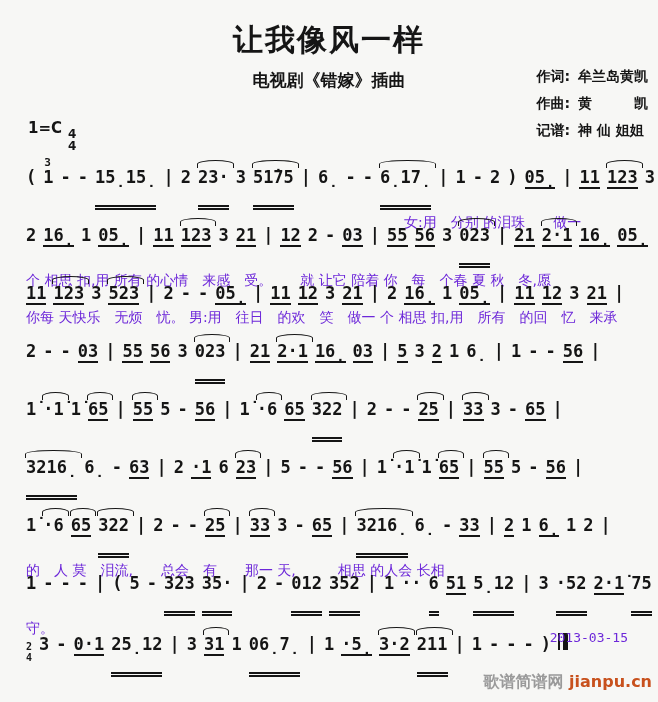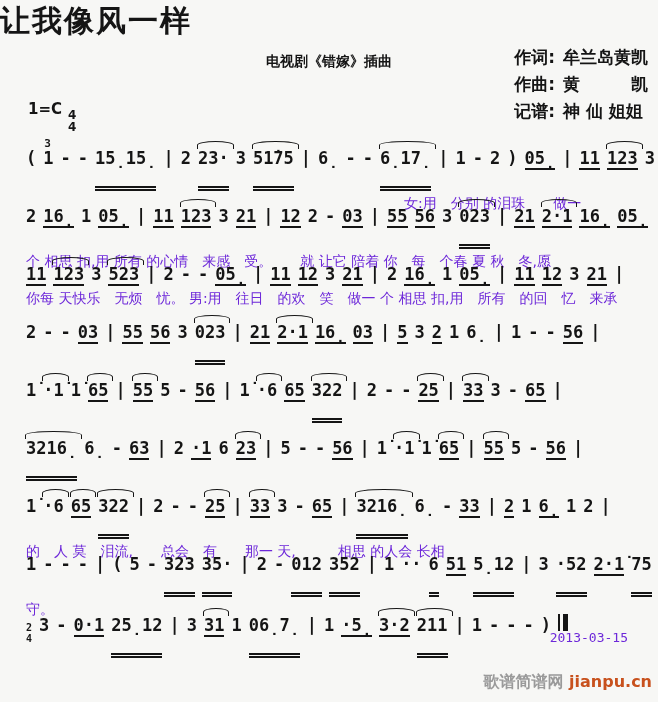--- a/index.html
+++ b/index.html
@@ -1,24 +1,24 @@
 <!DOCTYPE html>
 <html><head>
 <meta charset="utf-8">
 <style>
   html,body{margin:0;padding:0}
   body{
     width:658px;height:702px;position:relative;overflow:hidden;
     background:#f7f7f5;color:#151515;
     font-family:"DejaVu Sans",sans-serif;
   }
-  .title{text-align:left;font-size:30px;font-weight:bold;letter-spacing:2px;padding-top:1px}
+  .title{text-align:center;font-size:30px;font-weight:bold;letter-spacing:2px;padding-top:20px}
   .meta{position:relative;height:86px;margin-top:2px}
-  .center-col{position:absolute;left:0;right:0;top:4px;text-align:center;font-size:14px;font-weight:bold;line-height:27px}
-  .credits{position:absolute;right:10px;top:0;font-size:17px;font-weight:bold;line-height:27px}
+  .center-col{position:absolute;left:0;right:0;top:4px;text-align:center;font-size:17px;font-weight:bold;line-height:27px}
+  .credits{position:absolute;right:10px;top:0;font-size:14px;font-weight:bold;line-height:27px}
   .credits .lab{margin-right:8px}
   .keyrow{position:absolute;left:28px;bottom:-4px;font-size:15px;font-weight:bold}
   .frac{display:inline-flex;flex-direction:column;text-align:center;font-size:12px;line-height:1.05;vertical-align:-5px;margin-left:6px;font-weight:bold}
   .score{padding:10px 26px 0}
   .line{height:58px}
   .notes{display:flex;align-items:baseline;padding-top:10px;
     font-family:"DejaVu Sans Mono",monospace;font-size:17px;font-weight:bold;white-space:nowrap}
   .notes>*{margin-right:7px}
   .tok{position:relative;display:inline-block;line-height:1}
   .u1{border-bottom:2px solid #151515;padding-bottom:1px}

